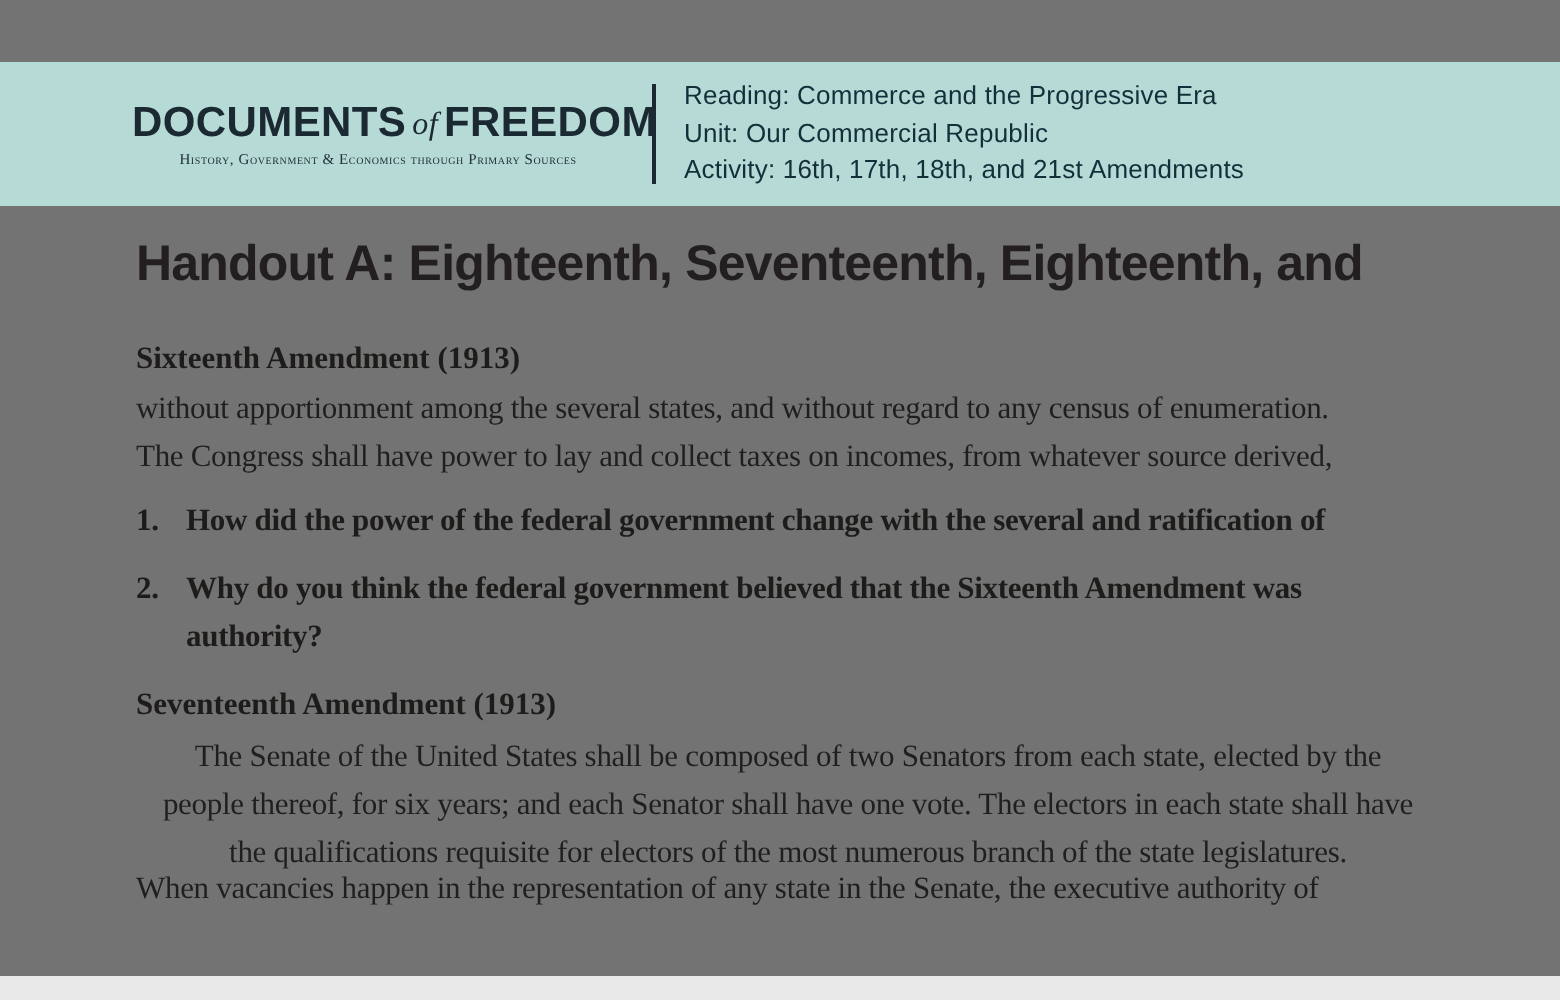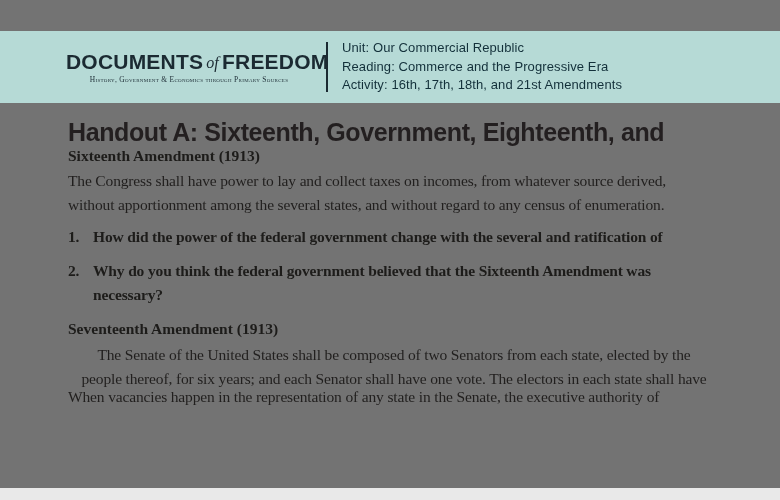--- a/index.html
+++ b/index.html
@@ -38,21 +38,21 @@
   .doc-title {
     margin-top:117px;
     font-family:"Liberation Sans", sans-serif; font-weight:700;
     font-size:25px; line-height:30px; letter-spacing:-0.4px; color:#231f20;
     white-space:nowrap;
   }
   .amend-heading {
     font-family:"Liberation Serif", serif; font-weight:700;
     font-size:15.5px; line-height:17px; color:#1d1c1a;
   }
-  .amend-heading.first { }
+  .amend-heading.first { margin-top:24px; }
   .amend-heading.second { margin-top:13px; }
   .para {
     font-family:"Liberation Serif", serif;
     font-size:15.5px; line-height:24px; letter-spacing:-0.15px; color:#211f1e;
   }
   .para.p16 { margin-top:5px; }
   .para.p17 { margin-top:6px;text-align:center; }
   .para.partial { margin-top:-6px; }
   .para .line { white-space:nowrap; }
   .questions { margin-top:8px; }
@@ -72,60 +72,61 @@
 
   <div class="banner">
     <div class="logo">
       <div class="logo-main">
         <span>DOCUMENTS</span><span class="logo-of">of</span><span>FREEDOM</span>
       </div>
       <div class="logo-tagline">History, Government &amp; Economics through Primary Sources</div>
     </div>
     <div class="banner-divider"></div>
     <div class="banner-meta">
+      <div>Reading: Commerce and the Progressive Era</div>
       <div>Unit: Our Commercial Republic</div>
-      <div>Reading: Commerce and the Progressive Era</div>
       <div>Activity: 16th, 17th, 18th, and 21st Amendments</div>
     </div>
   </div>
 
   <div class="content">
 
     <h1 class="doc-title">
-      <div>Handout A: Sixteenth, Government, Eighteenth, and</div>
+      <div>Handout A: Eighteenth, Seventeenth, Eighteenth, and</div>
     </h1>
 
     <div class="amend-heading first">Sixteenth Amendment (1913)</div>
 
     <div class="para p16">
+      <div class="line">without apportionment among the several states, and without regard to any census of enumeration.</div>
       <div class="line">The Congress shall have power to lay and collect taxes on incomes, from whatever source derived,</div>
-      <div class="line">without apportionment among the several states, and without regard to any census of enumeration.</div>
     </div>
 
     <div class="questions">
       <div class="question">
         <span class="q-number">1.</span>
         <div class="q-text">
           <div class="line">How did the power of the federal government change with the several and ratification of</div>
         </div>
       </div>
       <div class="question">
         <span class="q-number">2.</span>
         <div class="q-text">
           <div class="line">Why do you think the federal government believed that the Sixteenth Amendment was</div>
-          <div class="line">necessary?</div>
+          <div class="line">authority?</div>
         </div>
       </div>
     </div>
 
     <div class="amend-heading second">Seventeenth Amendment (1913)</div>
 
     <div class="para p17">
       <div class="line">The Senate of the United States shall be composed of two Senators from each state, elected by the</div>
       <div class="line">people thereof, for six years; and each Senator shall have one vote. The electors in each state shall have</div>
+      <div class="line">the qualifications requisite for electors of the most numerous branch of the state legislatures.</div>
     </div>
 
     <div class="para partial">
       <div class="line">When vacancies happen in the representation of any state in the Senate, the executive authority of</div>
     </div>
 
   </div>
 </div>
 
 </body></html>

